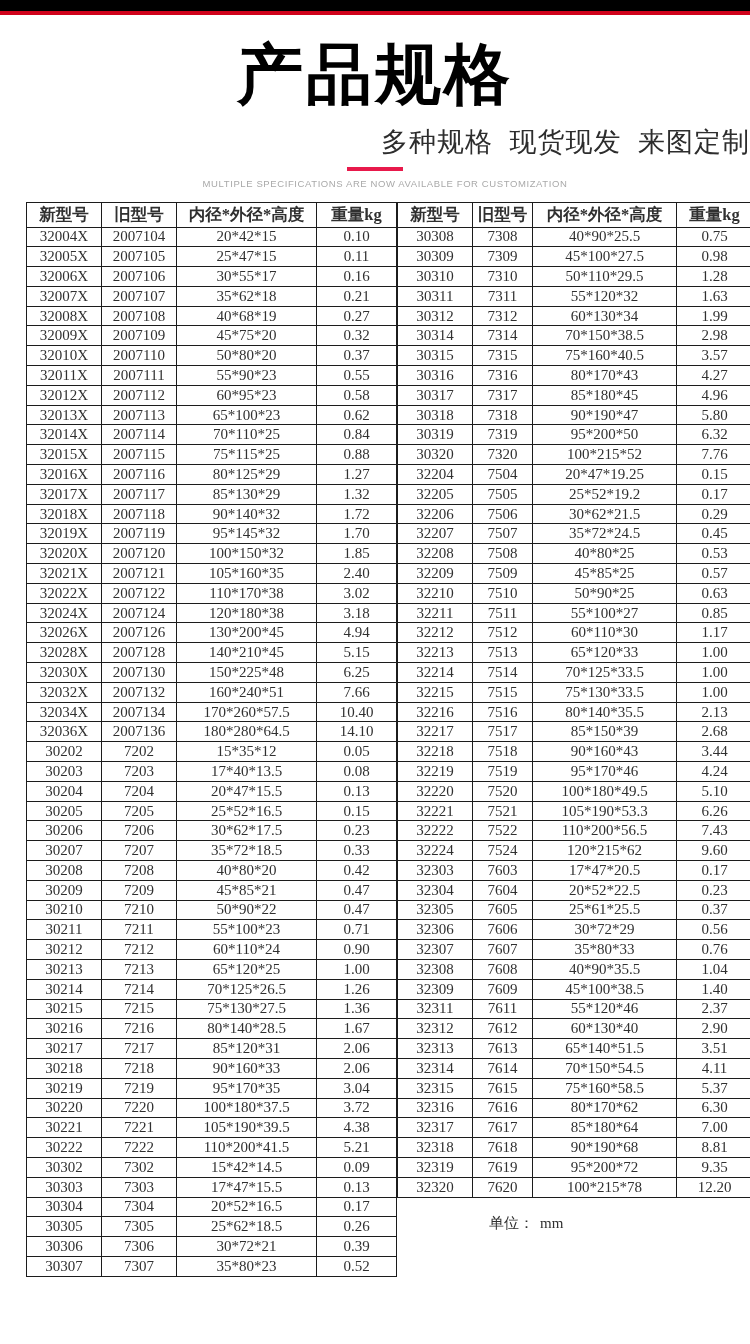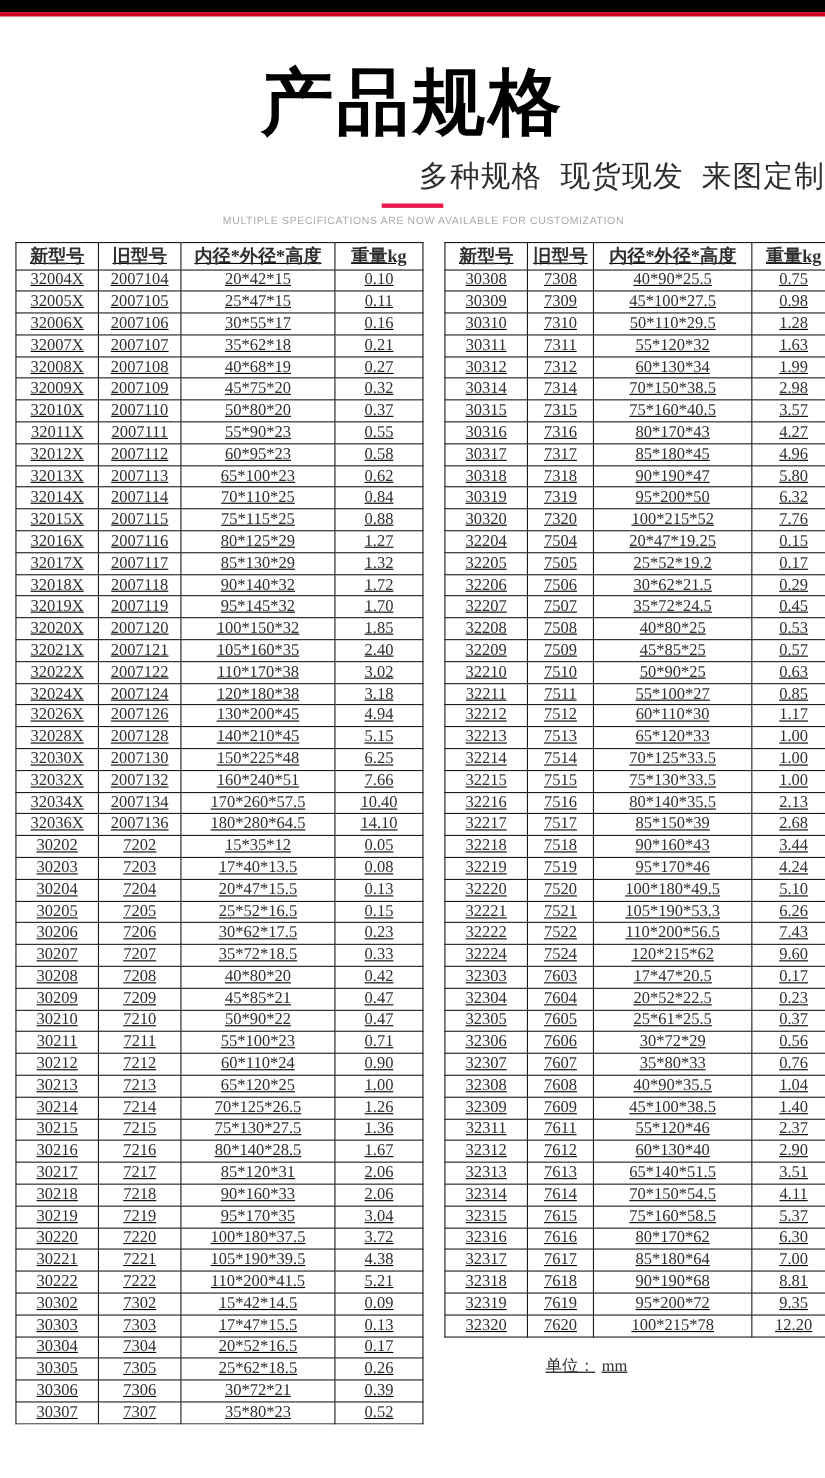--- a/index.html
+++ b/index.html
@@ -18,21 +18,21 @@
   }
   .red-line {
     width: 750px;
     height: 4px;
     background: #d0021b;
   }
   .header {
     text-align: center;
   }
   .page-title {
-    margin: 38px 0 0 0;
+    margin: 20px 0 0 0;
     font-size: 66px;
     line-height: 78px;
     font-weight: 900;
     letter-spacing: 3px;
     color: #000000;
     font-family: "Liberation Sans", sans-serif;
   }
   .subtitle {
     margin-top: 14px;
     font-size: 27px;
@@ -52,24 +52,23 @@
     margin-top: 7px;
     font-size: 9.5px;
     line-height: 11px;
     color: #a9a9a9;
     letter-spacing: 0.6px;
     padding-left: 20px;
   }
   .tables {
     display: flex;
     align-items: flex-start;
-    padding-left: 14px;
-    gap: 19px;
+    padding-left: 26px;
+    gap: 0;
     margin-top: 13px;
-    text-decoration: underline;
   }
   table.spec-table {
     border-collapse: collapse;
     table-layout: fixed;
   }
   table.t-left  { width: 370px; }
   table.t-right { width: 355px; }
   .spec-table th, .spec-table td {
     border: 1.6px solid #1c1c1c;
     text-align: center;

